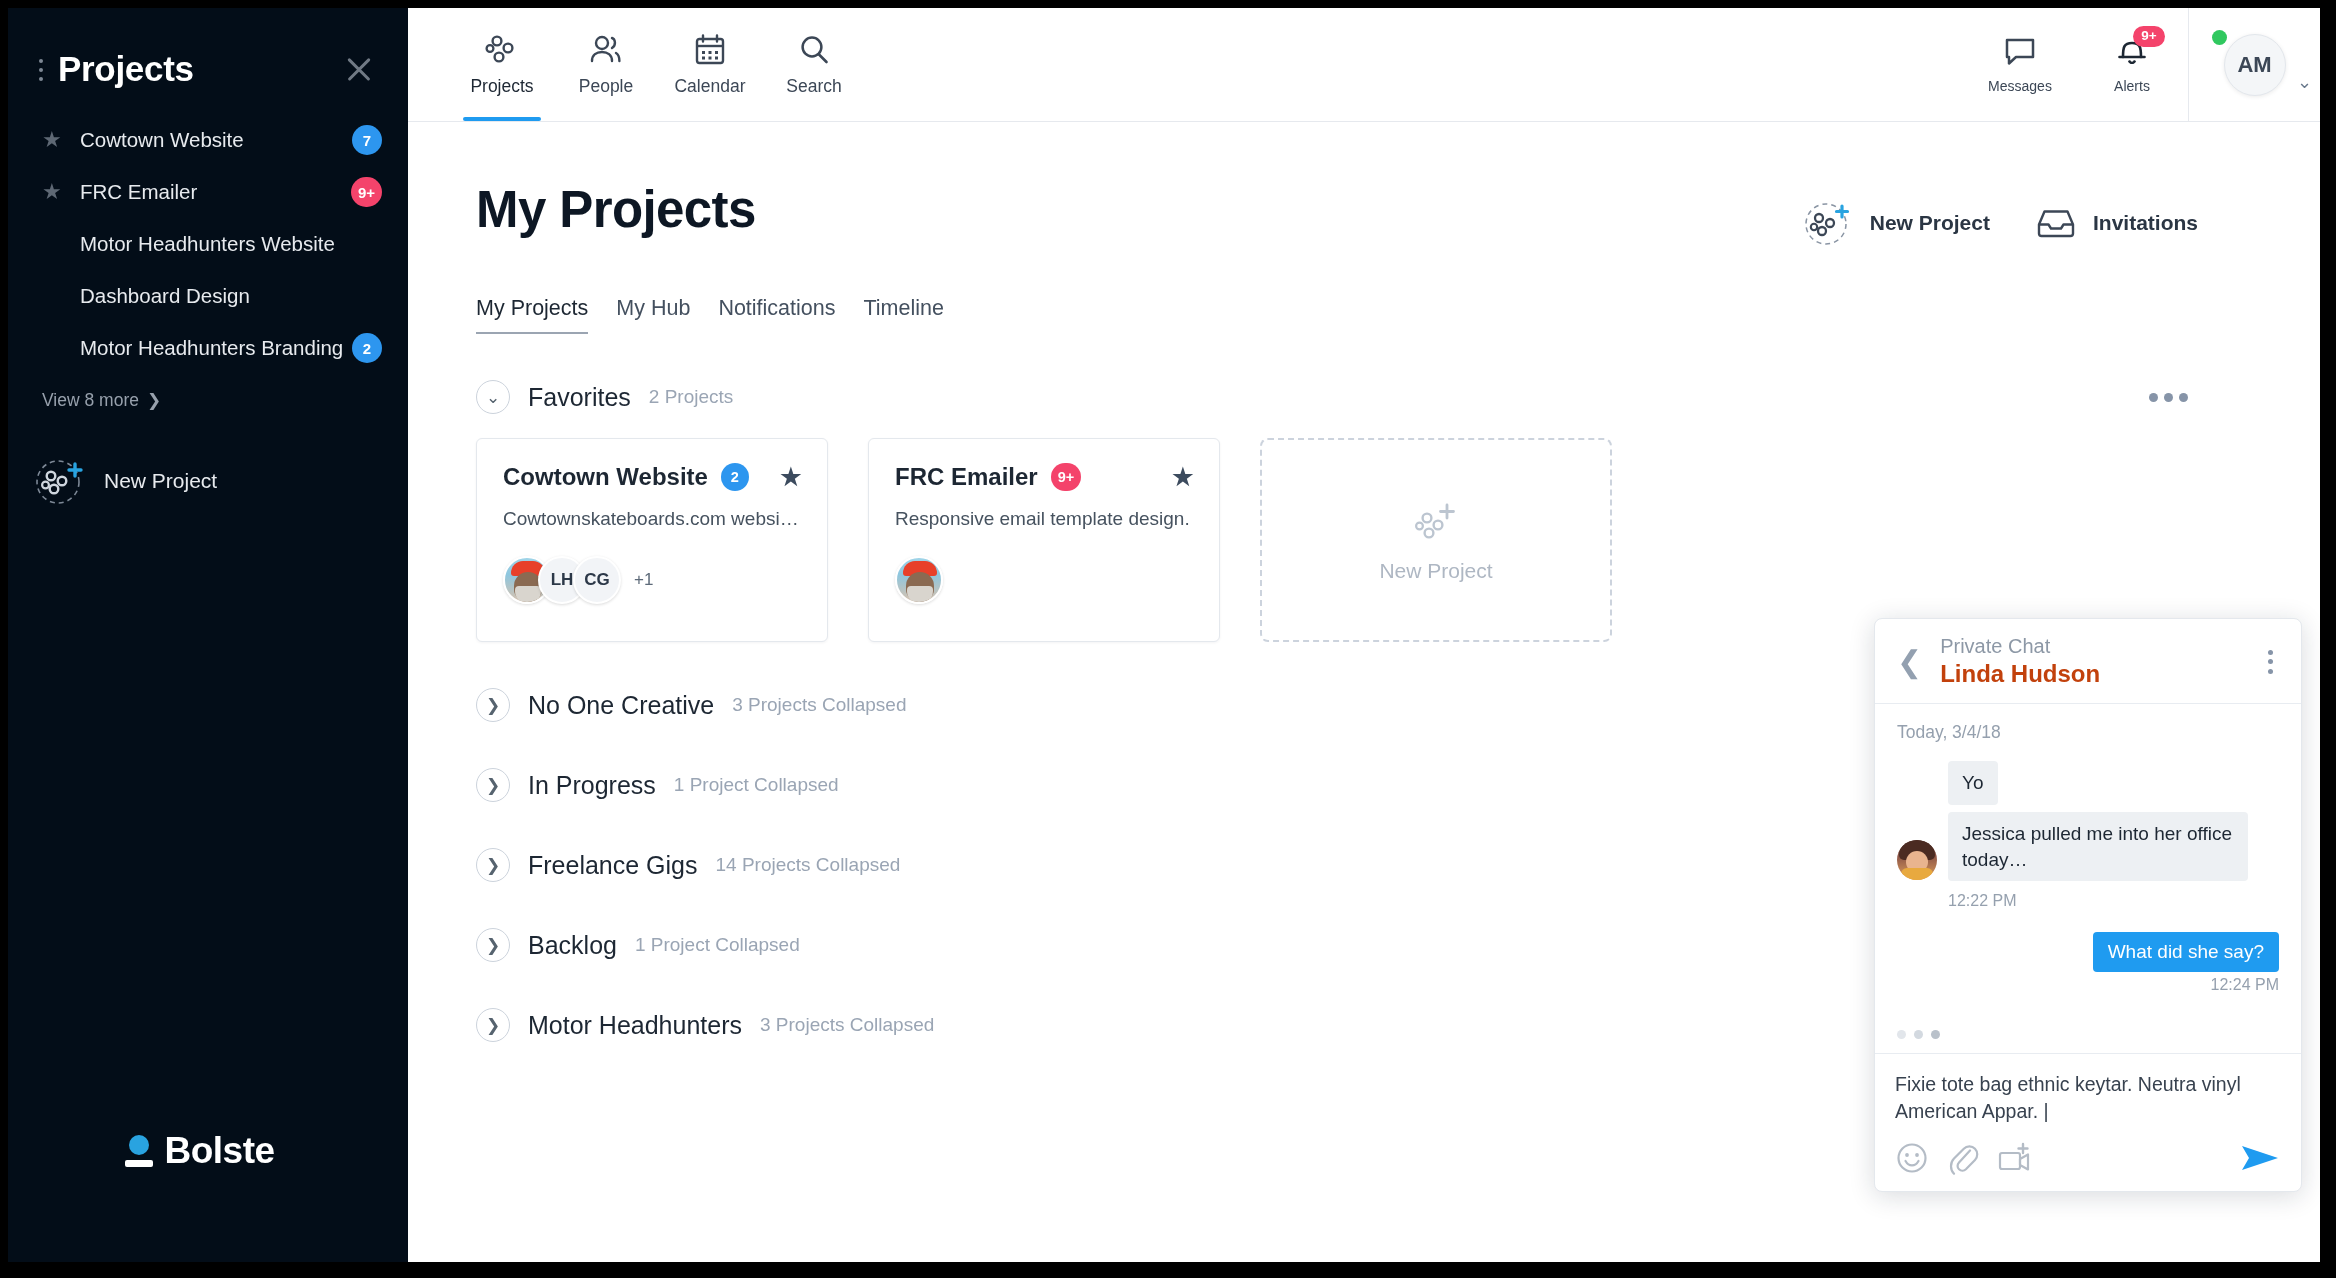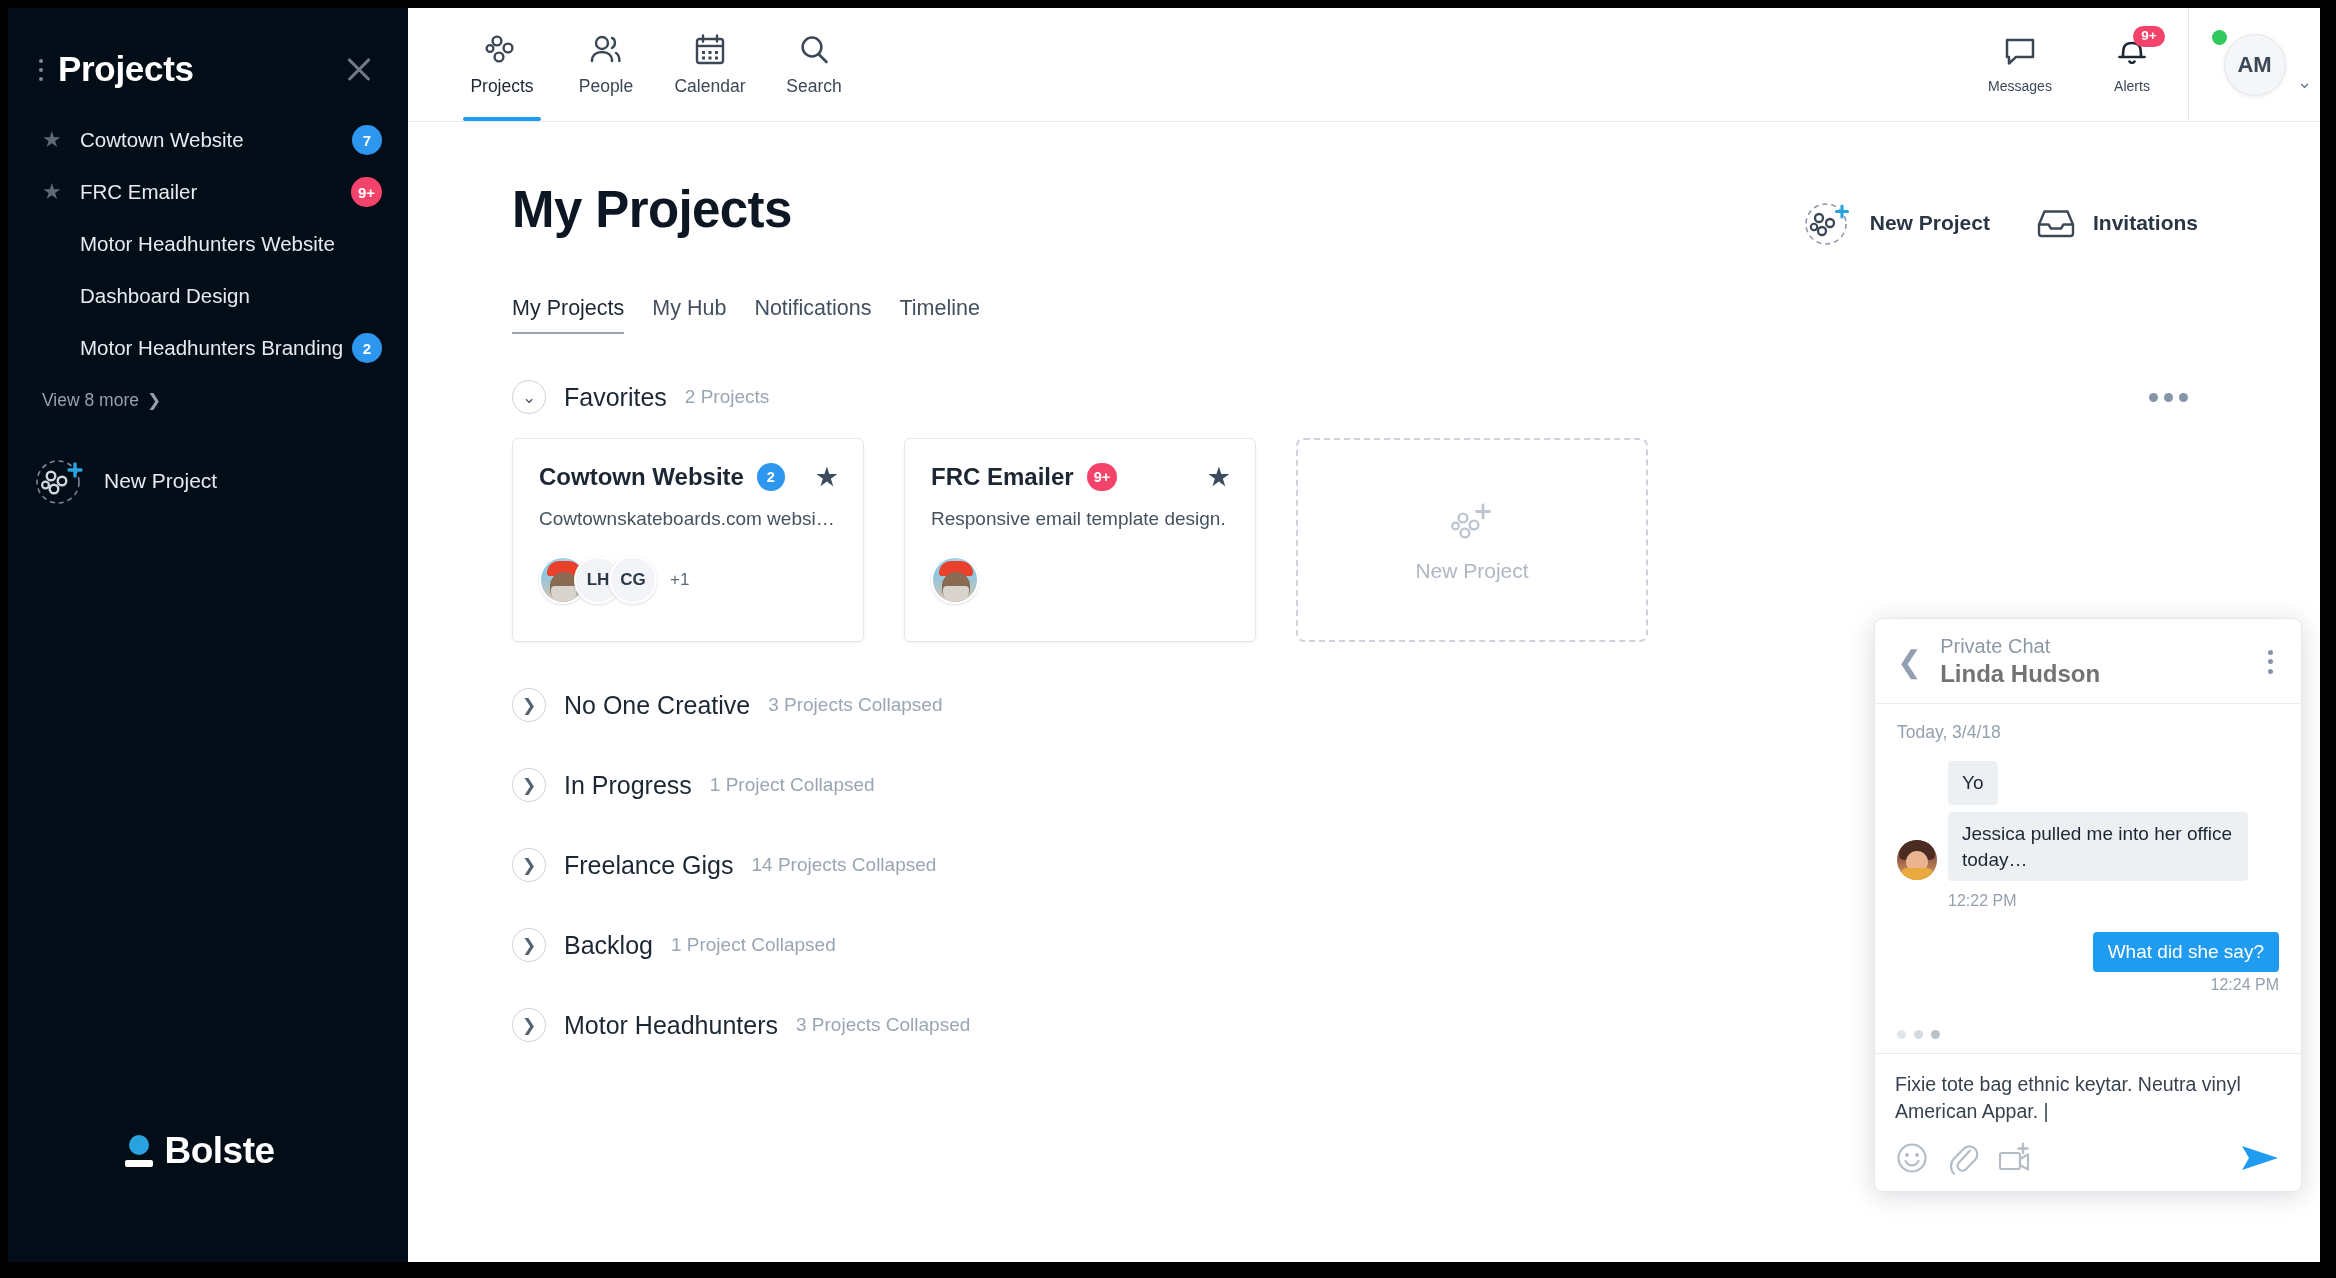--- a/index.html
+++ b/index.html
@@ -134,21 +134,21 @@
     display: flex; align-items: center; justify-content: center;
     font-size: 22px; font-weight: bold; color: #3c4756;
     box-shadow: 0 1px 4px rgba(0,0,0,.08);
   }
   .online-dot {
     position: absolute; width: 15px; height: 15px; border-radius: 50%;
     background: #30c85f; left: 23px; top: 22px;
   }
   .user-chev { position: absolute; right: 8px; bottom: 28px; color: #68788c; font-size: 18px; }
 
-  .content { flex: 1; overflow: hidden; position: relative; padding: 58px 0 0 104px; }
+  .content { flex: 1; overflow: hidden; position: relative; padding: 58px 0 0 68px; }
 
   .page-head { display: flex; align-items: flex-start; }
   .page-title { font-size: 51px; font-weight: bold; color: #0d1724; letter-spacing: -0.6px; }
   .head-actions { margin-left: auto; display: flex; align-items: center; gap: 46px; padding-right: 122px; padding-top: 18px; }
   .head-action { display: flex; align-items: center; gap: 17px; cursor: pointer; }
   .head-action .ha-label { font-size: 21px; color: #2b3644; font-weight: 600; }
 
   .tabs { display: flex; gap: 28px; margin-top: 48px; }
   .tab { font-size: 21.5px; color: #44505f; padding-bottom: 11px; cursor: pointer; }
   .tab.active { color: #1d2733; border-bottom: 2.5px solid #9ba5b2; }
@@ -218,21 +218,21 @@
     overflow: hidden;
   }
 
   .chat-head {
     display: flex; align-items: center; gap: 14px;
     padding: 16px 20px 15px 18px; border-bottom: 1px solid #e8ecf1;
   }
   .chat-back { font-size: 30px; color: #93a0b0; cursor: pointer; line-height: .8; padding: 0 4px; }
   .chat-head-text { flex: 1; }
   .chat-sub { font-size: 20px; color: #8d98a6; }
-  .chat-name { font-size: 24px; font-weight: bold; color: #737373; margin-top: 2px; }
+  .chat-name { font-size: 24px; font-weight: bold; color: #c2410c; margin-top: 2px; }
   .chat-kebab { display: flex; flex-direction: column; gap: 4.5px; cursor: pointer; padding: 6px 8px; }
   .chat-kebab i { width: 5px; height: 5px; border-radius: 50%; background: #8694a8; display: block; }
 
   .chat-body { padding: 18px 22px 10px 22px; }
   .chat-date { font-size: 17.5px; color: #95a0ae; margin-bottom: 18px; }
 
   .msg-in-wrap { display: flex; align-items: flex-end; gap: 11px; }
   .msg-avatar {
     width: 40px; height: 40px; border-radius: 50%; flex: 0 0 40px;
     background: linear-gradient(#5d3b33 0%, #8d5547 40%, #e0a15c 100%);

